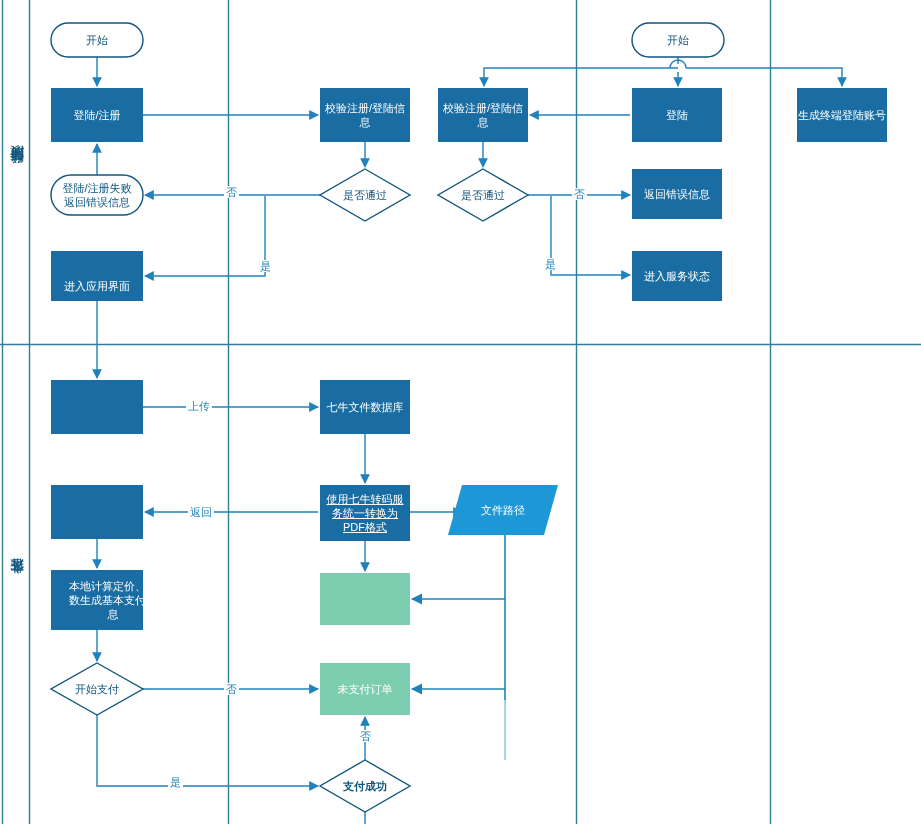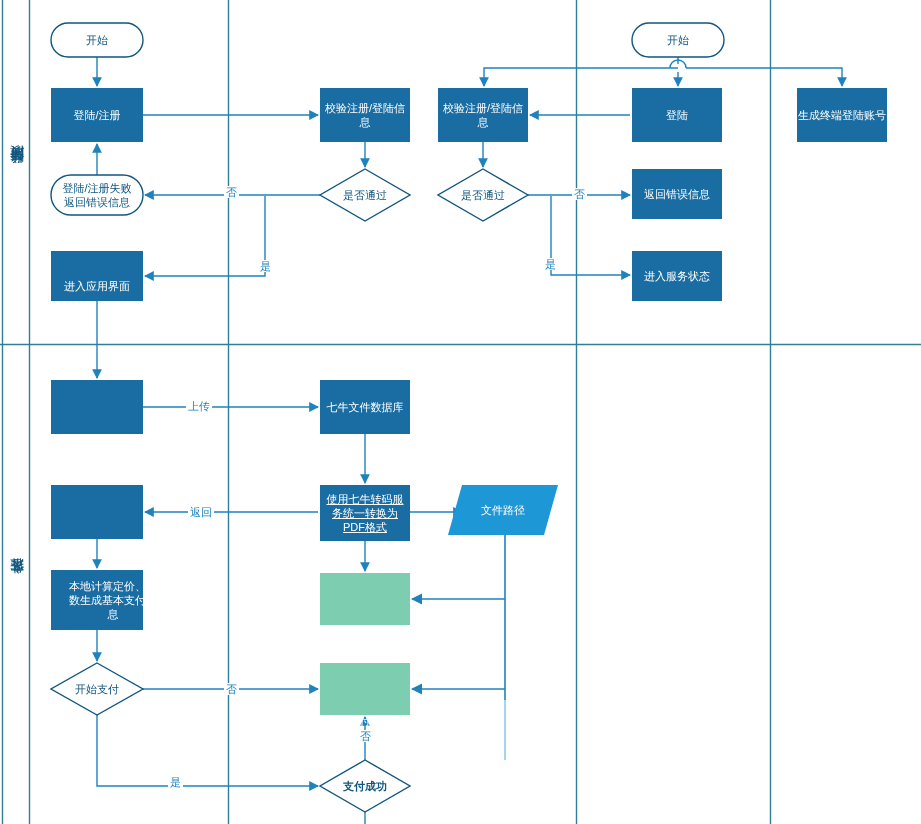--- a/index.html
+++ b/index.html
@@ -182,21 +182,21 @@
   <div class="node-label lbl-on-white" style="left:438px;top:169px;width:90px;height:52px;">是否通过</div>
   <div class="node-label lbl-on-dark" style="left:632px;top:169px;width:90px;height:50px;">返回错误信息</div>
   <div class="node-label lbl-on-dark" style="left:51px;top:251px;width:92px;height:50px;margin-top:10px;">进入应用界面</div>
   <div class="node-label lbl-on-dark" style="left:632px;top:251px;width:90px;height:50px;text-align:right;">进入服务状态</div>
 
   <div class="node-label lbl-on-dark" style="left:322px;top:380px;width:86px;height:54px;">七牛文件数据库</div>
   <div class="node-label lbl-on-dark" style="left:322px;top:485px;width:86px;height:56px;text-decoration:underline;">使用七牛转码服务统一转换为PDF格式</div>
   <div class="node-label lbl-on-dark" style="left:455px;top:485px;width:96px;height:50px;">文件路径</div>
   <div class="node-label lbl-on-dark" style="left:53px;top:570px;width:88px;height:60px;margin-left:16px;">本地计算定价、页数生成基本支付信息</div>
   <div class="node-label lbl-on-white" style="left:51px;top:663px;width:92px;height:52px;">开始支付</div>
-  <div class="node-label lbl-on-green" style="left:320px;top:663px;width:90px;height:52px;margin-top:32px;">未支付订单</div>
+  <div class="node-label lbl-on-green" style="left:320px;top:663px;width:90px;height:52px;">未支付订单</div>
   <div class="node-label lbl-on-white" style="left:320px;top:760px;width:90px;height:52px;font-weight:bold;">支付成功</div>
 
   <div class="edge-label" style="left:224px;top:186px;">否</div>
   <div class="edge-label" style="left:258px;top:260px;">是</div>
   <div class="edge-label" style="left:572px;top:188px;">否</div>
   <div class="edge-label" style="left:543px;top:258px;">是</div>
   <div class="edge-label" style="left:186px;top:400px;">上传</div>
   <div class="edge-label" style="left:188px;top:506px;">返回</div>
   <div class="edge-label" style="left:224px;top:683px;">否</div>
   <div class="edge-label" style="left:168px;top:776px;">是</div>

